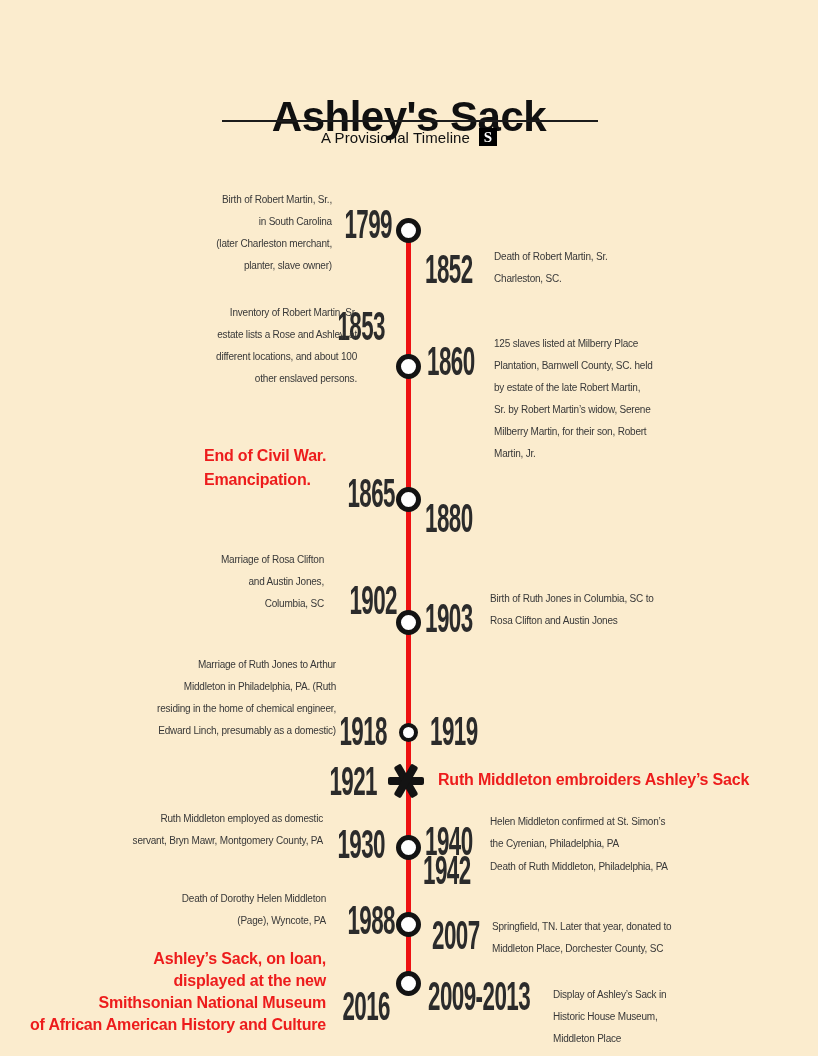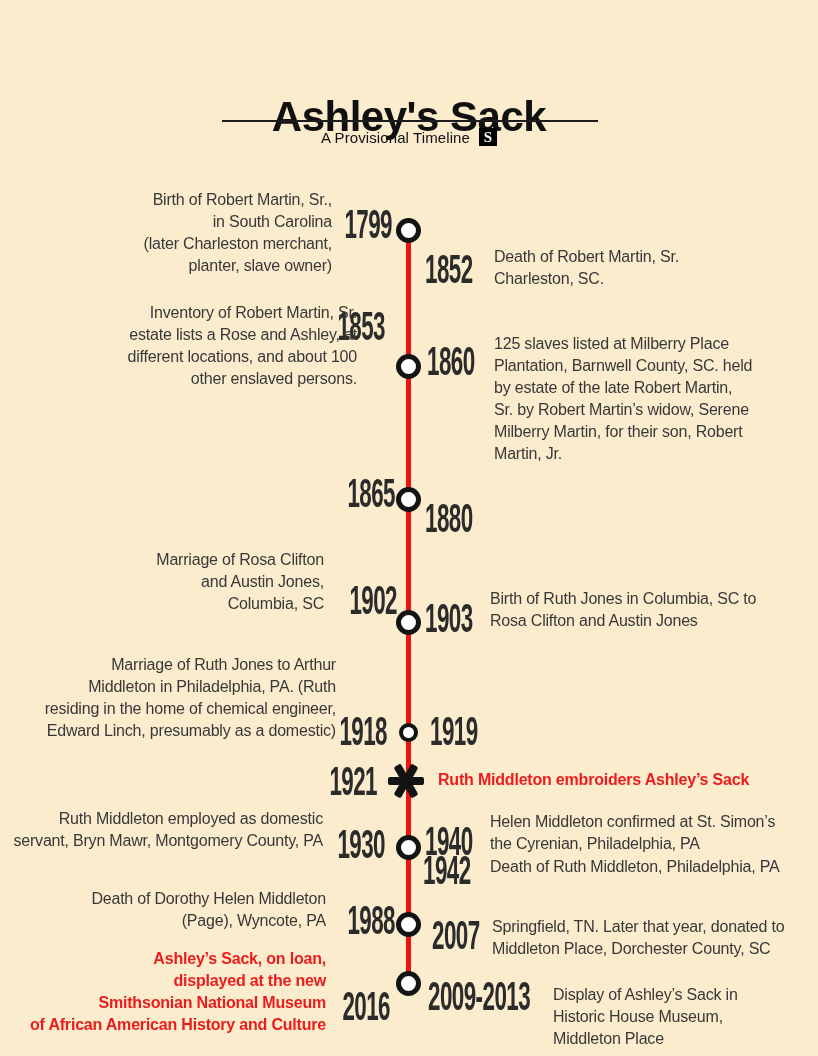--- a/index.html
+++ b/index.html
@@ -46,21 +46,21 @@
   .yr.l{transform:scaleX(0.56);transform-origin:100% 0;}
   .yr.r{transform:scaleX(0.56);transform-origin:0 0;}
   .y0{top:204px;right:426px}.y1{top:249px;left:425px}.y2{top:306px;right:433px}
   .y3{top:341px;left:427px}.y4{top:473px;right:423px}.y5{top:498px;left:425px}
   .y6{top:580px;right:421px}.y7{top:598px;left:425px}.y8{top:711px;right:431px}
   .y9{top:711px;left:430px}.y10{top:761px;right:441px}.y11{top:824px;right:433px}
   .y12{top:821px;left:425px}.y13{top:850px;left:423px}.y14{top:900px;right:423px}
   .y15{top:915px;left:432px}.y16{top:976px;left:428px}.y17{top:986px;right:428px}
   
   .txt{
-    position:absolute;font-size:16px;line-height:22px;letter-spacing:-0.2px;
+    position:absolute;font-size:10px;line-height:22px;letter-spacing:-0.2px;
     white-space:pre;color:#383838;
   }
   .txt.al-r{text-align:right;}
   .txt.red{color:#ED1C1C;font-weight:bold;font-size:16px;}
   .t0{top:189px;right:486px}.t1{top:246px;left:494px}.t2{top:302px;right:461px}
   .t3{top:333px;left:494px}.t4{top:444px;left:204px;line-height:24px}
   .t5{top:501px;left:500px}.t6{top:549px;right:494px}.t7{top:588px;left:490px}
   .t8{top:654px;right:482px}.t9{top:671px;left:490px}.t10{top:769px;left:438px}
   .t11{top:808px;right:495px}.t12{top:811px;left:490px}.t13{top:856px;left:490px}
   .t14{top:888px;right:492px}.t15r{top:894px;left:492px}.t15{top:916px;left:492px}
@@ -121,20 +121,22 @@
   <div class="txt al-r t2">Inventory of Robert Martin, Sr.
 estate lists a Rose and Ashley, at
 different locations, and about 100
 other enslaved persons.</div>
   <div class="txt t3">125 slaves listed at Milberry Place
 Plantation, Barnwell County, SC. held
 by estate of the late Robert Martin,
 Sr. by Robert Martin’s widow, Serene
 Milberry Martin, for their son, Robert
 Martin, Jr.</div>
+  <div class="txt red t4">End of Civil War.
+Emancipation.</div>
   <div class="txt al-r t6">Marriage of Rosa Clifton
 and Austin Jones,
 Columbia, SC</div>
   <div class="txt t7">Birth of Ruth Jones in Columbia, SC to
 Rosa Clifton and Austin Jones</div>
   <div class="txt al-r t8">Marriage of Ruth Jones to Arthur
 Middleton in Philadelphia, PA. (Ruth
 residing in the home of chemical engineer,
 Edward Linch, presumably as a domestic)</div>
   <div class="txt red t10">Ruth Middleton embroiders Ashley’s Sack</div>

